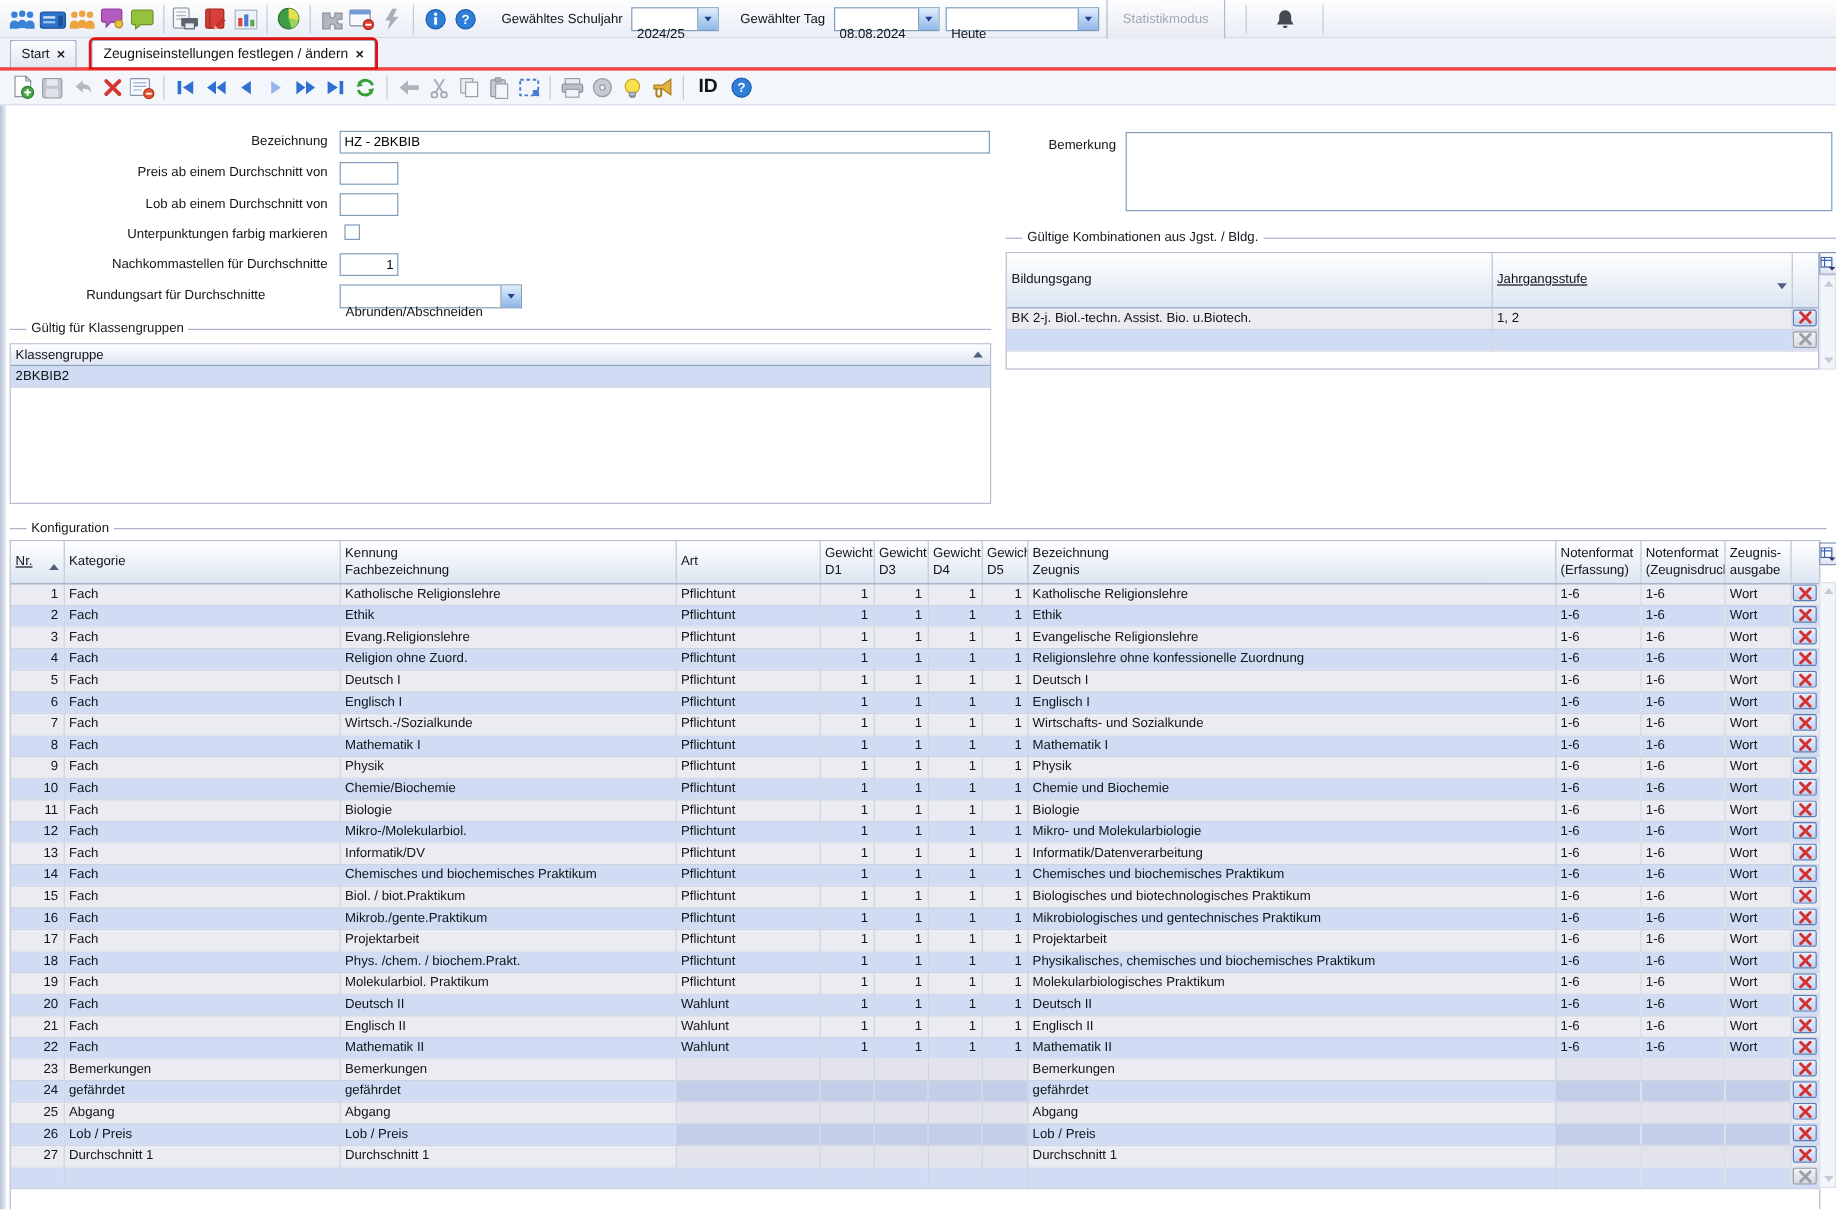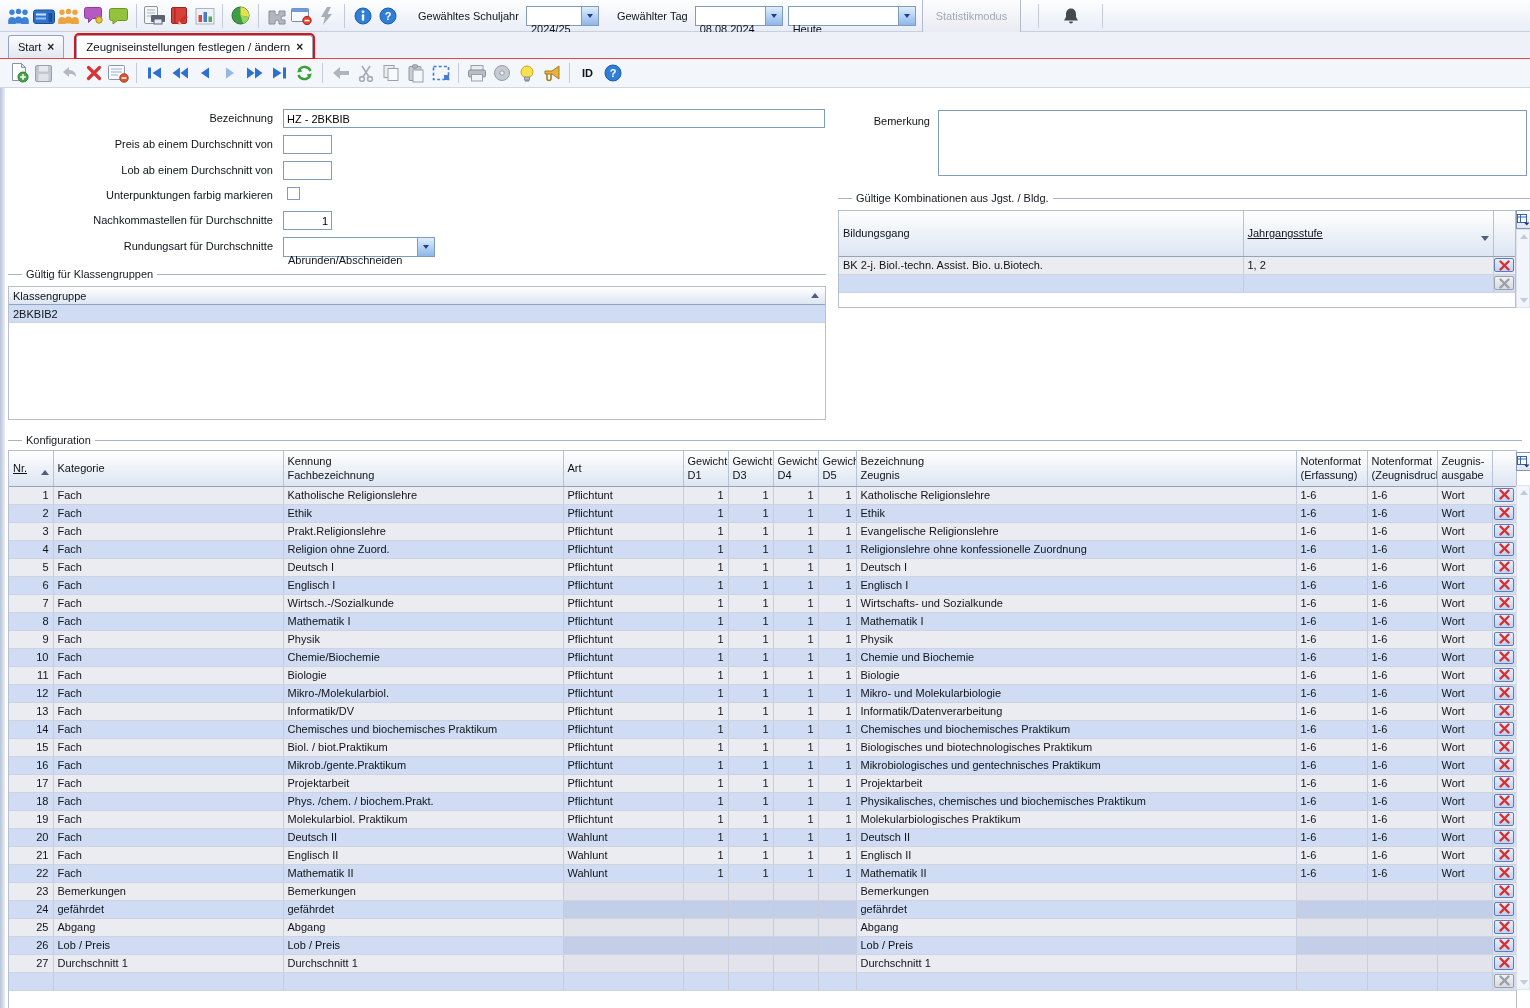--- a/index.html
+++ b/index.html
@@ -18,31 +18,31 @@
   .tb-label { margin:0 7px 0 18px; white-space:nowrap; }
   .combo { height:20px; background:#fff; border:1px solid #7f9db9; display:flex; align-items:stretch; flex:0 0 auto; }
   .combo-text { flex:1; padding:16px 4px; white-space:nowrap; overflow:hidden; }
   .combo-btn { width:17px; border-left:1px solid #7f9db9; background:linear-gradient(#dfeefd,#8fb6e9); display:flex; align-items:center; justify-content:center; }
   .chev-down { width:0; height:0; border-left:3.5px solid transparent; border-right:3.5px solid transparent; border-top:4.5px solid #1d3f8f; }
   .btn-disabled { margin-left:6px; height:36px; padding:0 13px; border:1px solid #b3bac8; border-radius:3px;
     background:linear-gradient(#fdfdfe,#e8ebf2); color:#a2a7b4; display:flex; align-items:center; }
 
   
   .tabbar { position:absolute; left:0; top:32px; width:1530px; height:27px; background:#eef1f7;
-    border-bottom:1px solid #ef4444; display:flex; align-items:flex-end; padding-left:8px; }
+    border-bottom:3px solid #ef4444; display:flex; align-items:flex-end; padding-left:8px; }
   .tab { height:23px; display:flex; align-items:center; padding:0 9px; border:1px solid #93a3c4; border-bottom:none;
     border-radius:3px 3px 0 0; background:linear-gradient(#fbfcfe,#e2e7f0); margin-right:4px; white-space:nowrap; }
   .tab.active { background:#fff; font-size:11.5px; }
   .tab.red-annot { box-shadow:0 0 0 2px #df1111; margin-left:8px; }
   .tabx { margin-left:6px; font-weight:bold; font-size:12px; color:#222; }
 
   
   .toolbar2 { position:absolute; left:0; top:59px; width:1530px; height:29px; background:#f3f6fb;
     border-bottom:1px solid #cfd6e4; display:flex; align-items:center; padding-left:6px; }
-  .id-label { font-weight:bold; font-size:11px; margin:0 7px; }
+  .id-label { font-weight:bold; font-size:16px; margin:0 7px; }
 
   
   .content { position:absolute; left:0; top:88px; width:1530px; height:920px; background:#fff; }
   .content .edge { position:absolute; left:0; top:0; width:5px; height:920px; background:linear-gradient(90deg,#b9c3d8,#e9edf5); }
 
   .group-head { position:absolute; display:flex; align-items:center; height:12px; }
   .gline { height:1px; background:#a9b2c6; }
   .gl12 { width:14px; }
   .glfx { flex:1; }
   .gtitle { margin:0 4px; white-space:nowrap; color:#14181f; }
@@ -429,21 +429,21 @@
 
     <div class="flabel" style="left:20px; top:76px; width:253px;">Lob ab einem Durchschnitt von</div>
     <input class="tinput" style="left: 283px; top: 73px; width: 49px; height: 19px;" value="">
 
     <div class="flabel" style="left:20px; top:101px; width:253px;">Unterpunktungen farbig markieren</div>
     <div class="checkbox" style="left:287px; top:99px;"></div>
 
     <div class="flabel" style="left:20px; top:126px; width:253px;">Nachkommastellen für Durchschnitte</div>
     <input class="tinput" style="left: 283px; top: 123px; width: 49px; height: 19px; text-align: right;" value="1">
 
-    <div class="flabel" style="left:20px; top:152px; width:253px;">Rundungsart für Durchschnitte</div>
+    <div class="flabel" style="left:20px; top:152px; width:253px;text-align:center;">Rundungsart für Durchschnitte</div>
     <span class="combo" style="position:absolute; left:283px; top:149px; width:152px;">
       <span class="combo-text">Abrunden/Abschneiden</span>
       <span class="combo-btn">
           <span class="chev-down"></span>
         </span>
     </span>
 
     <div class="flabel" style="left:830px; top:27px; width:100px;">Bemerkung</div>
     <textarea class="tinput" style="left: 938px; top: 22px; width: 589px; height: 66px; resize: none;"></textarea>
 
@@ -613,21 +613,21 @@
                     <g stroke="#d43030" stroke-width="2.4" stroke-linecap="round">
                       <line x1="1.5" y1="1.5" x2="9.5" y2="9.5"></line>
                       <line x1="9.5" y1="1.5" x2="1.5" y2="9.5"></line>
                     </g>
                   </svg>
                 </button></td>
             </tr>
             <tr class="odd">
               <td class="c-nr">3</td>
               <td class="c-kategorie">Fach</td>
-              <td class="c-kennung">Prakt.Religionslehre</td>
+              <td class="c-kennung">Evang.Religionslehre</td>
               <td class="c-art">Pflichtunt</td>
               <td class="c-d1">1</td>
               <td class="c-d3">1</td>
               <td class="c-d4">1</td>
               <td class="c-d5">1</td>
               <td class="c-bezeichnung">Evangelische Religionslehre</td>
               <td class="c-nf-erfassung">1-6</td>
               <td class="c-nf-druck">1-6</td>
               <td class="c-ausgabe">Wort</td>
               <td class="c-x"><button class="xbtn">

